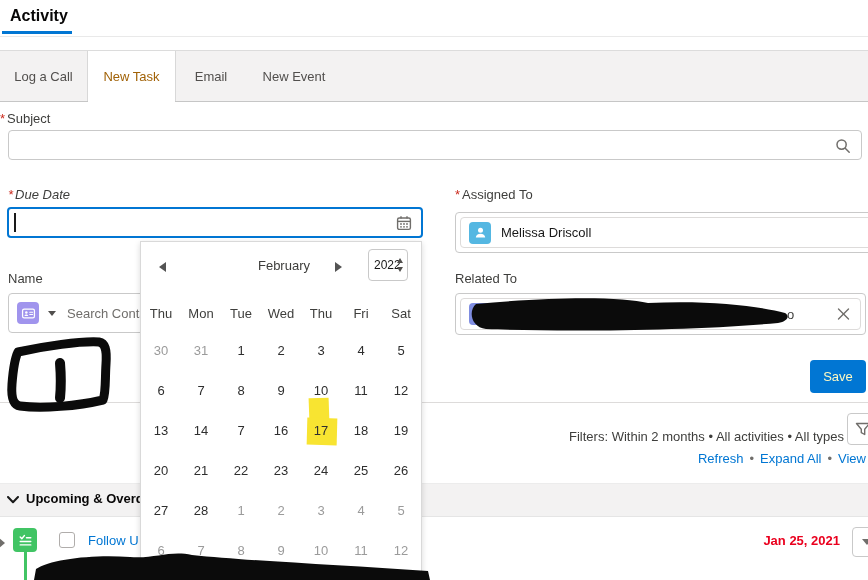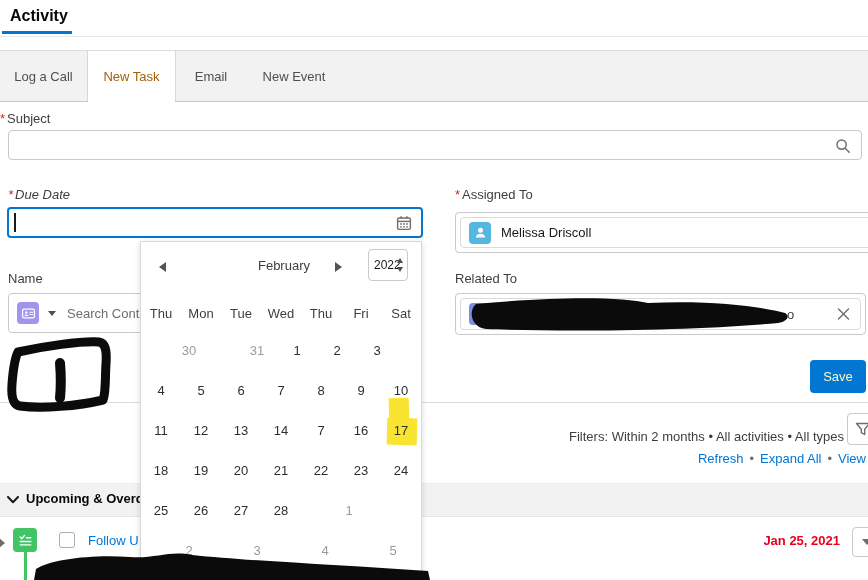--- a/index.html
+++ b/index.html
@@ -112,21 +112,21 @@
   .dp-year{left:5px;top:8px;font-size:12px;color:#181818;}
   .spin-up{right:4px;top:8px;width:0;height:0;border-left:3.5px solid transparent;border-right:3.5px solid transparent;
     border-bottom:5px solid #514f4d;cursor:pointer;}
   .spin-down{right:4px;bottom:8px;width:0;height:0;border-left:3.5px solid transparent;border-right:3.5px solid transparent;
     border-top:5px solid #514f4d;cursor:pointer;}
   .dp-weekdays{left:0;top:60px;width:280px;display:flex;}
   .wd{width:40px;height:22px;display:flex;align-items:center;justify-content:center;font-size:13px;color:#3e3e3c;}
   .dp-grid{left:0;top:88px;width:280px;display:flex;flex-wrap:wrap;}
   .day{width:40px;height:40px;display:flex;align-items:center;justify-content:center;font-size:13px;
     color:#2e2e2e;cursor:pointer;position:relative;}
-  .day.muted{color:#9b9b9b;padding-left:28px;}
+  .day.muted{color:#9b9b9b;}
   .day span{position:relative;z-index:1;}
   .day.hl::before{content:'';position:absolute;left:8px;top:-12px;width:20px;height:24px;
     background:#f8e431;transform:rotate(-2deg);}
   .day.hl::after{content:'';position:absolute;left:6px;top:8px;width:30px;height:27px;
     background:#f8e431;transform:rotate(1.5deg);}
   .day.hl span{z-index:1;}
 
   
   .annotation-overlay{left:0;top:0;width:868px;height:580px;z-index:40;pointer-events:none;}
 </style>

